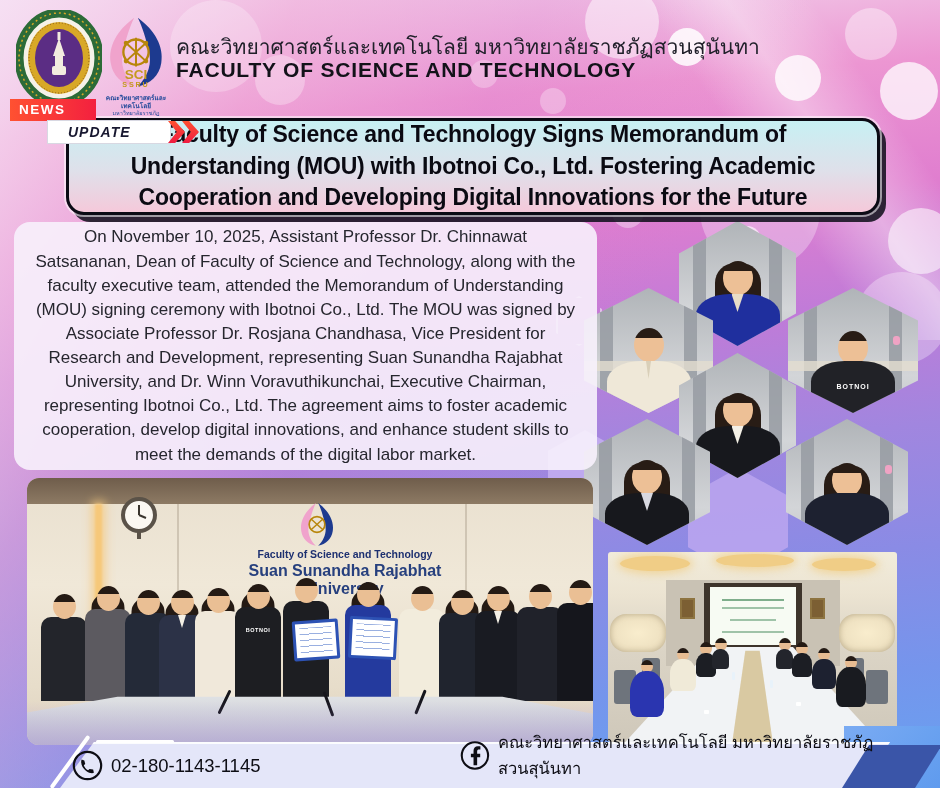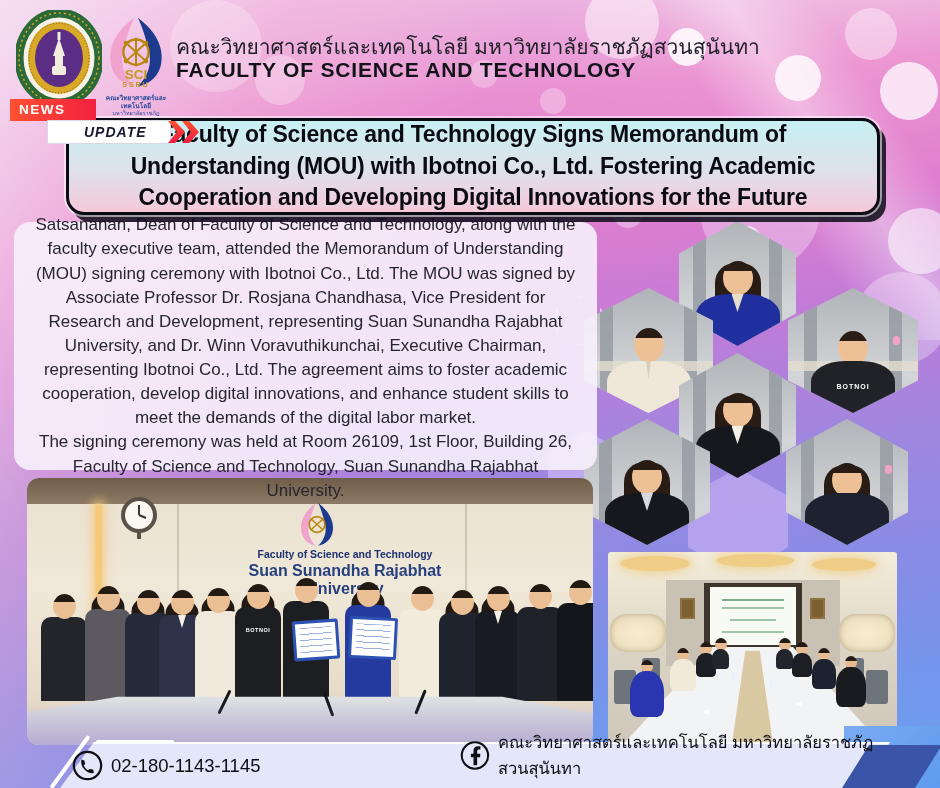--- a/index.html
+++ b/index.html
@@ -19,21 +19,21 @@
   .crest{position:absolute;left:16px;top:10px;}
   .scilogo{position:absolute;left:100px;top:16px;width:72px;text-align:center;}
   .scilogo .thai1{font-size:6.5px;font-weight:bold;color:#234a9a;line-height:1.25;}
   .scilogo .thai2{font-size:5.5px;color:#234a9a;line-height:1.2;}
 
   
   .badge{position:absolute;left:10px;top:99px;z-index:7;}
   .badge .news{position:absolute;left:0;top:0;width:86px;height:22px;background:linear-gradient(90deg,#ff5131,#f3203f);
     color:#fff;font-weight:bold;font-size:13.5px;letter-spacing:1.5px;line-height:22px;padding-left:9px;}
   .badge .update{position:absolute;left:37px;top:21px;width:124px;height:24px;background:#fff;border:1px solid #d8d8e2;
-    color:#181830;font-weight:bold;font-style:italic;font-size:14px;letter-spacing:1px;line-height:22px;padding-left:36px;}
+    color:#181830;font-weight:bold;font-style:italic;font-size:14px;letter-spacing:1px;line-height:22px;padding-left:20px;}
   .chev{position:absolute;top:22px;width:17px;height:22px;background:linear-gradient(180deg,#ff5131,#ef1c41);
     clip-path:polygon(0 0,42% 0,100% 50%,42% 100%,0 100%,52% 50%);}
   .chev.c1{left:158px;} .chev.c2{left:172px;}
 
   
   .headline-box{position:absolute;left:66px;top:118px;width:814px;height:97px;z-index:6;
     background:linear-gradient(180deg,#c7f0f3 0%,#dfe0ea 55%,#f5c9da 100%);
     border:3px solid #0b0b14;border-radius:18px;
     box-shadow:0 0 0 2px rgba(255,255,255,.55), 6px 7px 0 rgba(12,12,24,.85);
     display:flex;align-items:center;justify-content:center;padding:6px 24px;}
@@ -178,21 +178,20 @@
     <div class="chev c1"></div>
     <div class="chev c2"></div>
   </div>
 
   <section class="headline-box">
     <h1>Faculty of Science and Technology Signs Memorandum of Understanding (MOU) with Ibotnoi Co., Ltd. Fostering Academic Cooperation and Developing Digital Innovations for the Future</h1>
   </section>
 
   <section class="article-box">
     <p>On November 10, 2025, Assistant Professor Dr. Chinnawat Satsananan, Dean of Faculty of Science and Technology, along with the faculty executive team, attended the Memorandum of Understanding (MOU) signing ceremony with Ibotnoi Co., Ltd. The MOU was signed by Associate Professor Dr. Rosjana Chandhasa, Vice President for Research and Development, representing Suan Sunandha Rajabhat University, and Dr. Winn Voravuthikunchai, Executive Chairman, representing Ibotnoi Co., Ltd. The agreement aims to foster academic cooperation, develop digital innovations, and enhance student skills to meet the demands of the digital labor market.</p>
-    <p>The signing ceremony was held at Room 26109, 1st Floor, Building 26, Faculty of Science and Technology, Suan Sunandha Rajabhat University.</p>
   </section>
 
   <div class="hxd" style="left:688px;top:468px;width:100px;height:107px;background:#b9a4ee;opacity:.9"></div>
   <div class="hxd" style="left:548px;top:430px;width:74px;height:80px;background:#c7b2f1;opacity:.8"></div>
   <div class="hxd" style="left:556px;top:296px;width:46px;height:50px;background:transparent;border:2px solid rgba(255,255,255,.5)"></div>
 
   <div class="hx" style="left:679px;top:221px;width:117px;height:125px">
     <div class="panel" style="left:14px"></div>
     <div class="panel" style="right:14px"></div>
     <div class="bust">

